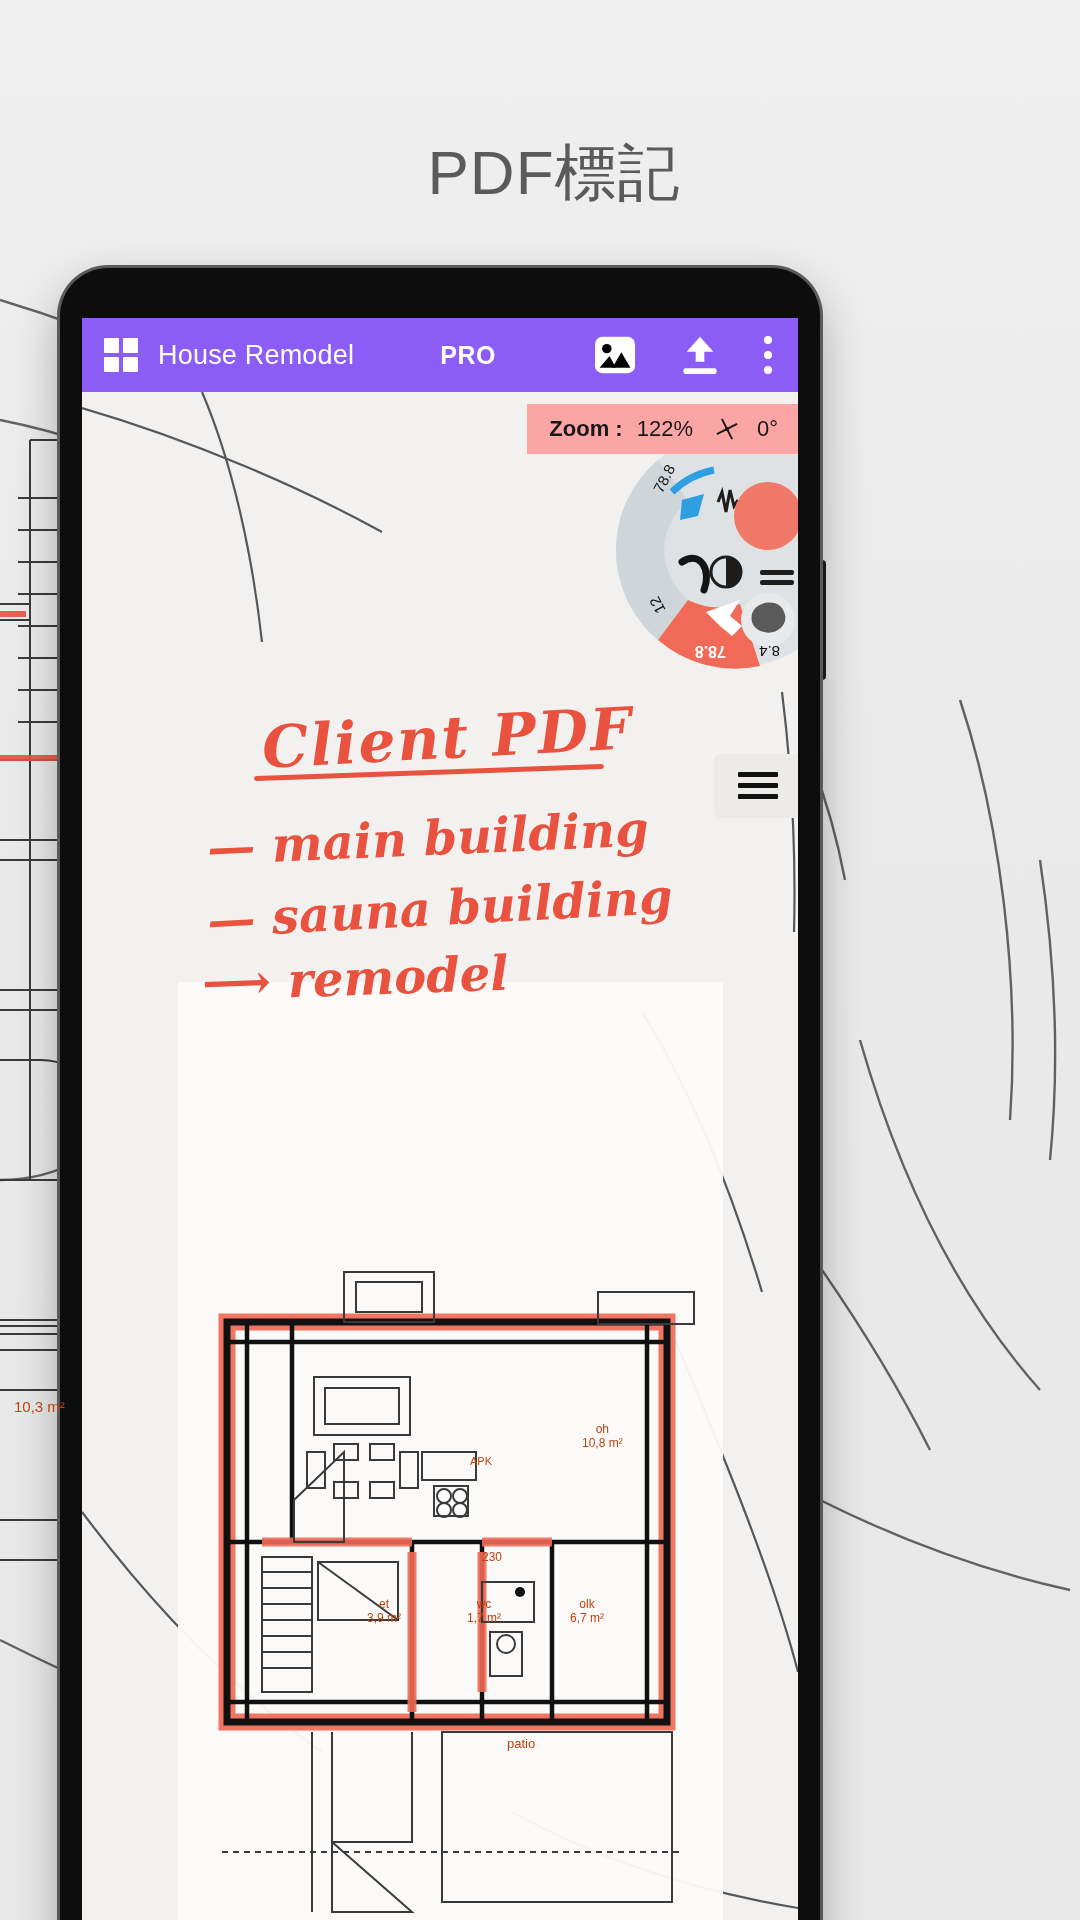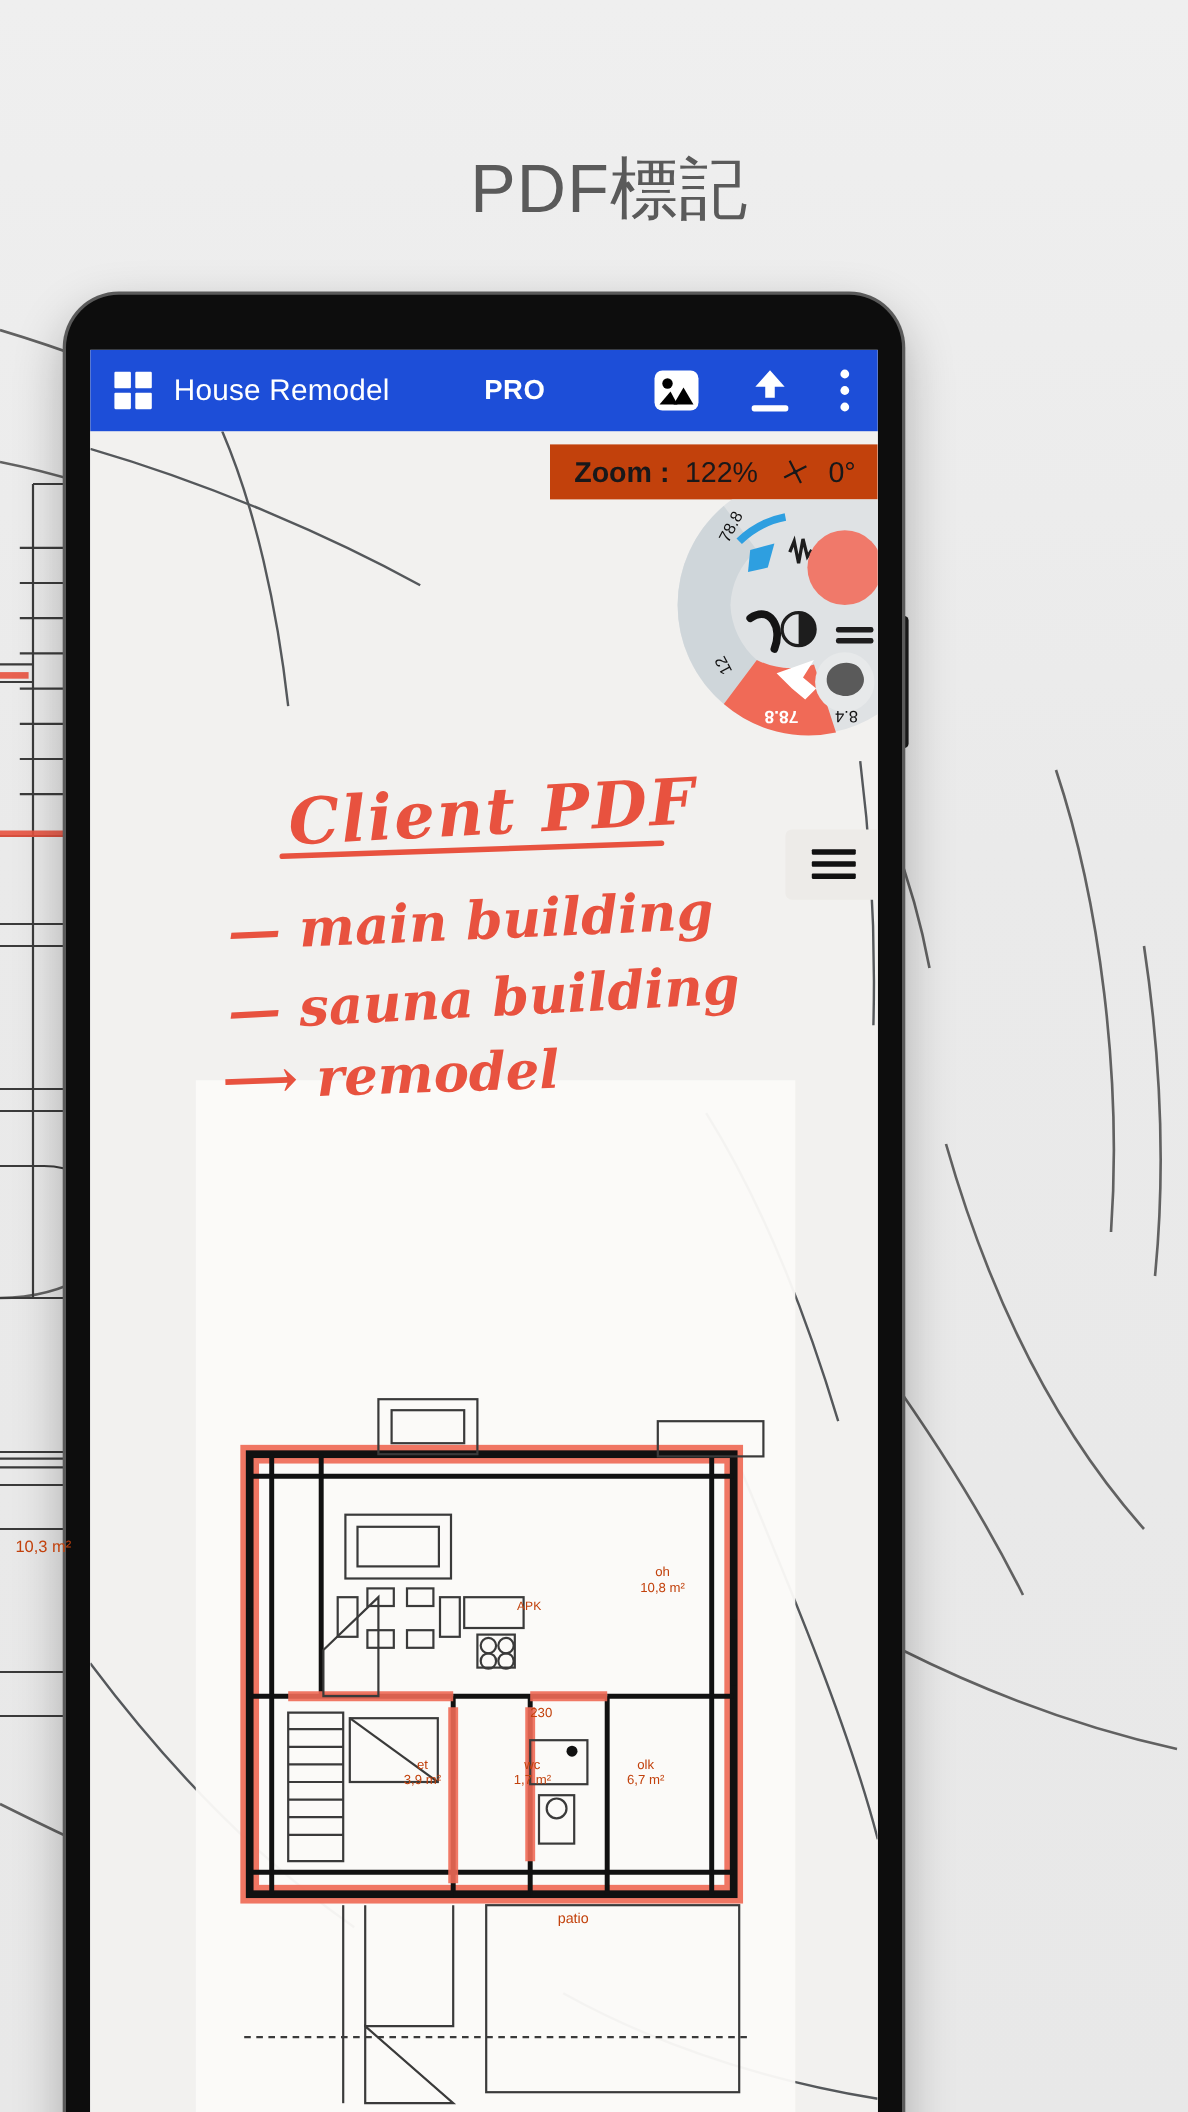--- a/index.html
+++ b/index.html
@@ -34,42 +34,42 @@
     position:absolute;left:818px;top:560px;width:8px;height:120px;
     background:#1c1c1c;border-radius:0 4px 4px 0;z-index:4;
   }
   #screen{
     position:absolute;left:22px;top:50px;width:716px;height:1650px;
     background:#f3f2f0;overflow:hidden;
   }
 
   
   #appbar{
-    position:absolute;left:0;top:0;width:716px;height:74px;background:#1d4ed8;
+    position:absolute;left:0;top:0;width:716px;height:74px;background:#8b5cf6;
     display:flex;align-items:center;z-index:9;
   }
   .grid-icon{width:34px;height:34px;margin-left:22px;display:grid;
     grid-template-columns:15px 15px;grid-template-rows:15px 15px;gap:4px;}
   .grid-icon i{background:#fff;display:block;border-radius:1px;}
   #app-title{color:#fff;font-size:27px;margin-left:20px;font-weight:400;letter-spacing:.2px;}
   #pro-badge{color:#fff;font-size:25px;font-weight:700;margin-left:86px;letter-spacing:.5px;}
   #img-icon{width:46px;height:40px;margin-left:auto;}
   #share-icon{width:40px;height:44px;margin-left:42px;}
   #kebab{width:8px;height:38px;margin-left:44px;margin-right:26px;
     display:flex;flex-direction:column;justify-content:space-between;}
   #kebab b{display:block;width:8px;height:8px;border-radius:50%;background:#fff;}
 
   
   #canvas{position:absolute;left:0;top:74px;width:716px;height:1576px;overflow:hidden;background:#f2f1ef;}
 
   
   #zoombar{
-    position:absolute;right:0;top:12px;height:50px;background:#c2410c;
+    position:absolute;right:0;top:12px;height:50px;background:#fca5a5;
     display:flex;align-items:center;padding:0 20px 0 22px;z-index:8;
-    font-size:26px;color:#18181a;
+    font-size:22px;color:#18181a;
   }
   #zoombar .lbl{font-weight:700;}
   #zoombar .val{font-weight:400;margin-left:14px;}
   #zoombar .rot-ico{margin-left:22px;font-size:22px;font-weight:400;}
   #zoombar .deg{margin-left:18px;font-weight:400;}
 
   
   #wheel{position:absolute;right:-6px;top:62px;width:250px;height:220px;z-index:8;}
 
   

